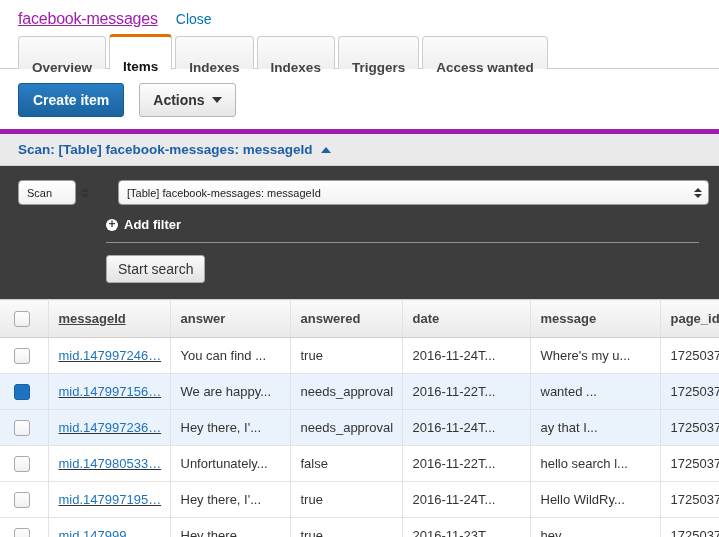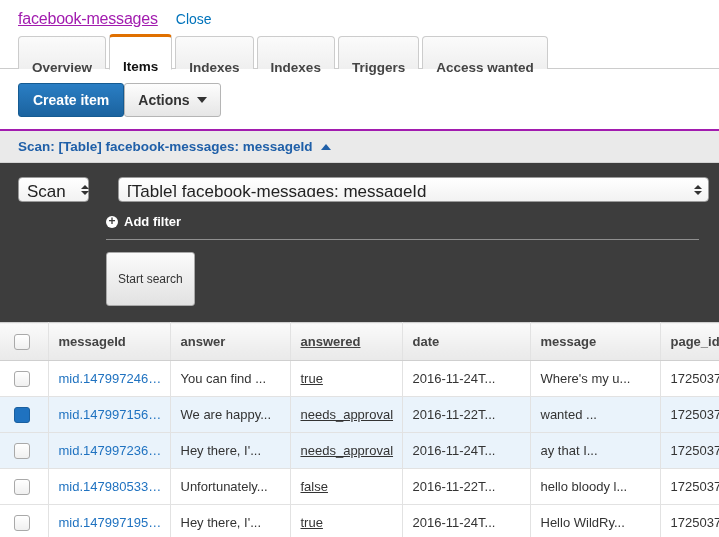--- a/index.html
+++ b/index.html
@@ -99,38 +99,38 @@
     cursor: pointer;
   }
   .btn-default {
     background: linear-gradient(to bottom, #fdfdfd 0%, #e6e6e6 100%);
     border: 1px solid #b5b5b5;
     border-radius: 3px;
     color: #333333;
     font-weight: bold;
     font-size: 14px;
     padding: 8px 13px;
-    margin-left: 0;
+    margin-left: 15px;
     cursor: pointer;
     display: flex;
     align-items: center;
     gap: 7px;
   }
   .caret-down {
     width: 0; height: 0;
     border-left: 5px solid transparent;
     border-right: 5px solid transparent;
     border-top: 6px solid #333333;
     display: inline-block;
   }
 
   
   .scan-summary {
     background: #eaeaea;
-    border-top: 2px solid #a21caf;
+    border-top: 5px solid #a21caf;
     border-bottom: 1px solid #d4d4d4;
     height: 31px;
     display: flex;
     align-items: center;
     padding-left: 18px;
     cursor: pointer;
   }
   .scan-summary-text {
     color: #1f5fa8;
     font-weight: bold;
@@ -155,21 +155,21 @@
     display: flex;
     align-items: center;
   }
   .native-select {
     -webkit-appearance: none;
     appearance: none;
     background: linear-gradient(to bottom, #ffffff 0%, #f2f2f2 100%);
     border: 1px solid #9a9a9a;
     border-radius: 4px;
     font-family: "Liberation Sans", sans-serif;
-    font-size: 17px;
+    font-size: 11px;
     color: #222222;
     padding: 4px 22px 4px 8px;
     height: 25px;
     box-sizing: border-box;
     cursor: pointer;
     position: relative;
   }
   .select-wrap { position: relative; display: inline-block; }
   .select-wrap .updown {
     position: absolute;
@@ -221,23 +221,23 @@
     height: 1px;
     background: #8f8f8f;
   }
   .start-search-row {
     margin: 12px 0 0 88px;
   }
   .btn-search {
     background: linear-gradient(to bottom, #fbfbfb 0%, #e2e2e2 100%);
     border: 1px solid #a9a9a9;
     border-radius: 3px;
-    font-size: 12px;
+    font-size: 14px;
     color: #333333;
-    padding: 19px 11px;
+    padding: 5px 11px;
     cursor: pointer;
     font-family: "Liberation Sans", sans-serif;
   }
 
   
   .table-wrap {
     position: relative;
     overflow: hidden;
   }
   table.items {
@@ -269,23 +269,23 @@
     color: #333333;
   }
   tr.row-sel td { background: #eaf3fb; }
   td.col-id a, .id-link {
     color: #1f72c0;
     text-decoration: none;
     cursor: pointer;
   }
 
   .col-cb { width: 48px; padding-left: 14px !important; border-right: 1px solid #e2e2e2; }
-  .col-id { width: 122px; }
+  .col-id { width: 122px; text-decoration: underline; }
   .col-answer { width: 120px; }
-  .col-answered { width: 112px; text-decoration: underline; }
+  .col-answered { width: 112px; }
   .col-date { width: 128px; }
   .col-message { width: 130px; }
   .col-page { width: 79px; border-right: none !important; }
 
   .cb {
     width: 16px; height: 16px;
     border: 1px solid #a9a9a9;
     border-radius: 3px;
     background: linear-gradient(to bottom, #ffffff 0%, #f0f0f0 100%);
     display: inline-block;
@@ -404,21 +404,21 @@
         <td class="col-date">2016-11-24T...</td>
         <td class="col-message">ay that I...</td>
         <td class="col-page">17250379</td>
       </tr>
       <tr>
         <td class="col-cb"><span class="cb"></span></td>
         <td class="col-id"><span class="id-link">mid.147980533…</span></td>
         <td class="col-answer">Unfortunately...</td>
         <td class="col-answered">false</td>
         <td class="col-date">2016-11-22T...</td>
-        <td class="col-message">hello bloody l...</td>
+        <td class="col-message">hello search l...</td>
         <td class="col-page">17250379</td>
       </tr>
       <tr>
         <td class="col-cb"><span class="cb"></span></td>
         <td class="col-id"><span class="id-link">mid.147997195…</span></td>
         <td class="col-answer">Hey there, I'...</td>
         <td class="col-answered">true</td>
         <td class="col-date">2016-11-24T...</td>
         <td class="col-message">Hello WildRy...</td>
         <td class="col-page">17250379</td>

